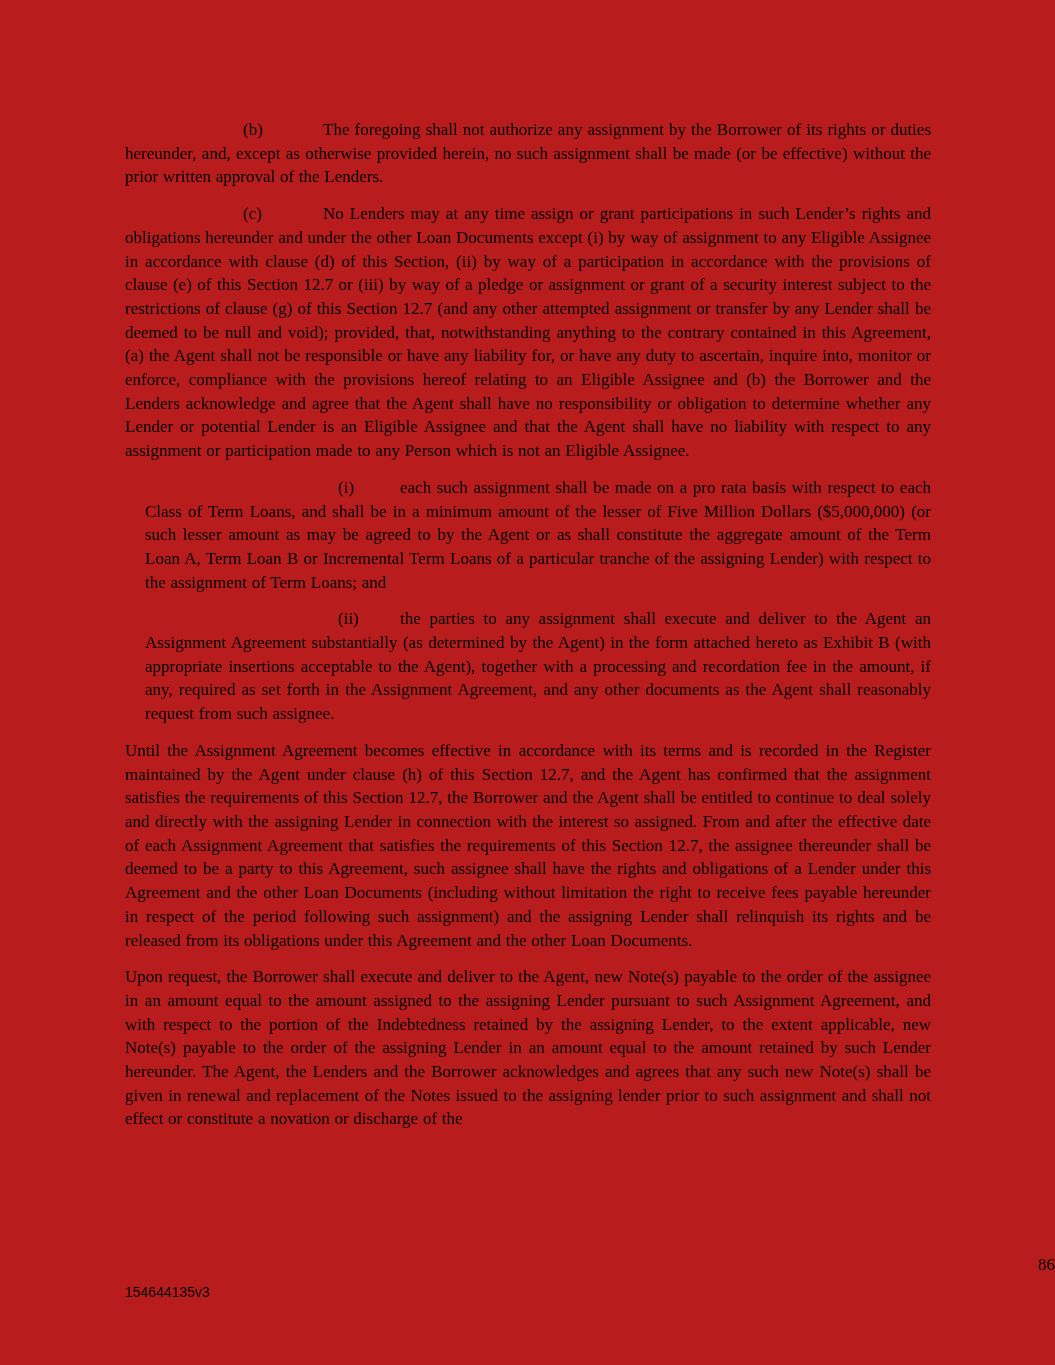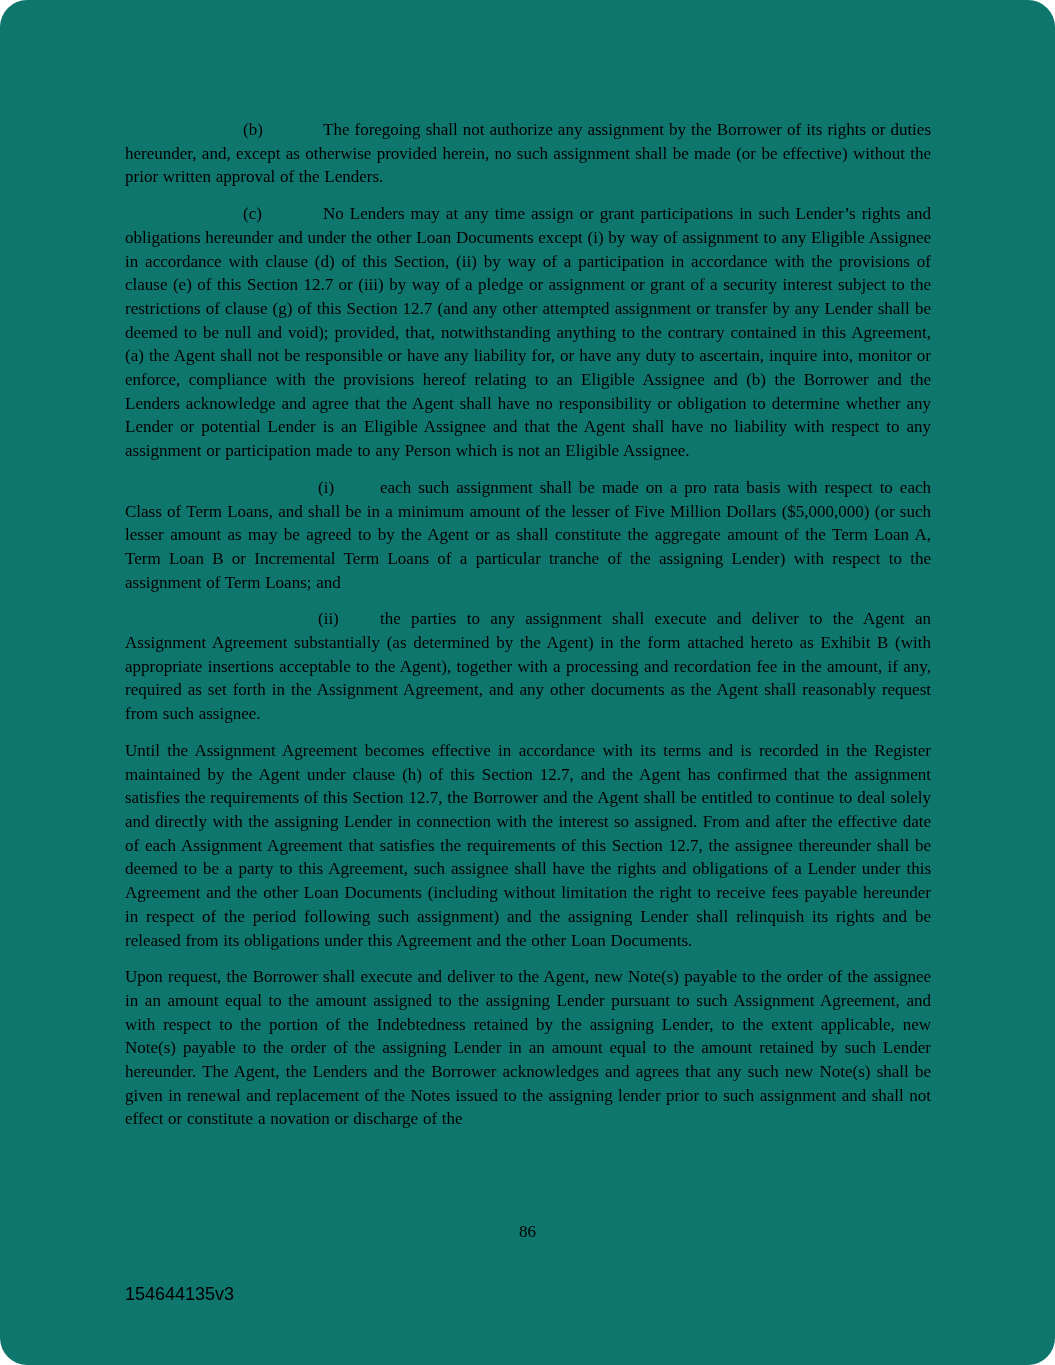--- a/index.html
+++ b/index.html
@@ -1,59 +1,58 @@
 <!DOCTYPE html>
 <html><head>
 <meta charset="utf-8">
 <style>
   * { margin: 0; padding: 0; box-sizing: border-box; }
   html, body { background: #ffffff; }
   .page {
     position: relative;
     width: 1055px;
     height: 1365px;
-    background: #0f766e;
+    background: #b91c1c;
     color: #000000;
     font-family: "Liberation Serif", serif;
     overflow: hidden;
-    border-radius: 27px;
   }
   .content {
     position: absolute;
     left: 125px;
     top: 118px;
     width: 806px;
   }
   .para {
     font-size: 17px;
     line-height: 23.7px;
     text-align: justify;
     margin: 0 0 13px 0;
     word-spacing: 0.5px;
   }
   .lvl1 { text-indent: 118px; }
-  .lvl2 { text-indent: 193px; }
+  .lvl2 { text-indent: 193px; margin-left: 20px; }
   .flush { text-indent: 0; font-family: Liberation Serif, serif; }
   .plabel1 { display: inline-block; width: 80px; text-indent: 0; }
   .plabel2 { display: inline-block; width: 62px; text-indent: 0; }
   .page-number {
     position: absolute;
-    top: 1222px;
+    top: 1255px;
     left: 0;
     width: 100%;
-    text-align: center;
+    text-align: right;
     font-size: 17px;
     font-family: "Liberation Serif", serif;
   }
   .doc-id {
     position: absolute;
     top: 1284px;
     left: 125px;
     font-family: "Liberation Sans", sans-serif;
-    font-size: 18px;
+    font-size: 14px;
   }
 </style>
 </head>
 <body>
 
 <div class="page">
   <div class="content">
 
     <p class="para lvl1"><span class="plabel1">(b)</span><span>The foregoing shall not authorize any assignment by the Borrower of its rights or duties hereunder, and, except as otherwise provided herein, no such assignment shall be made (or be effective) without the prior written approval of the Lenders.</span></p>
 

